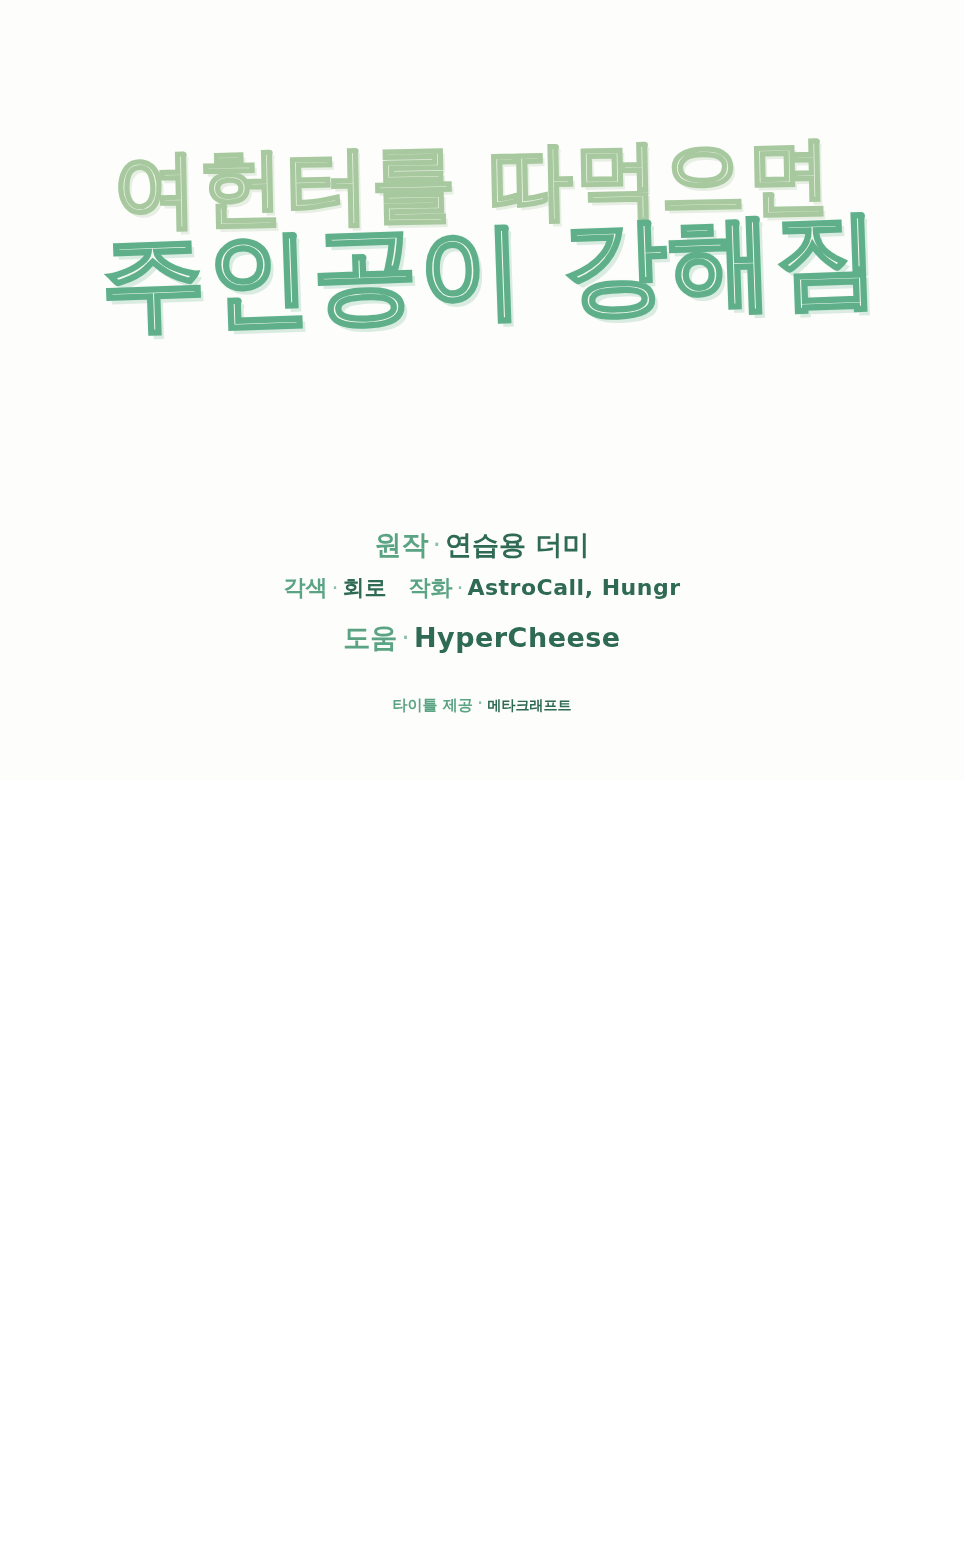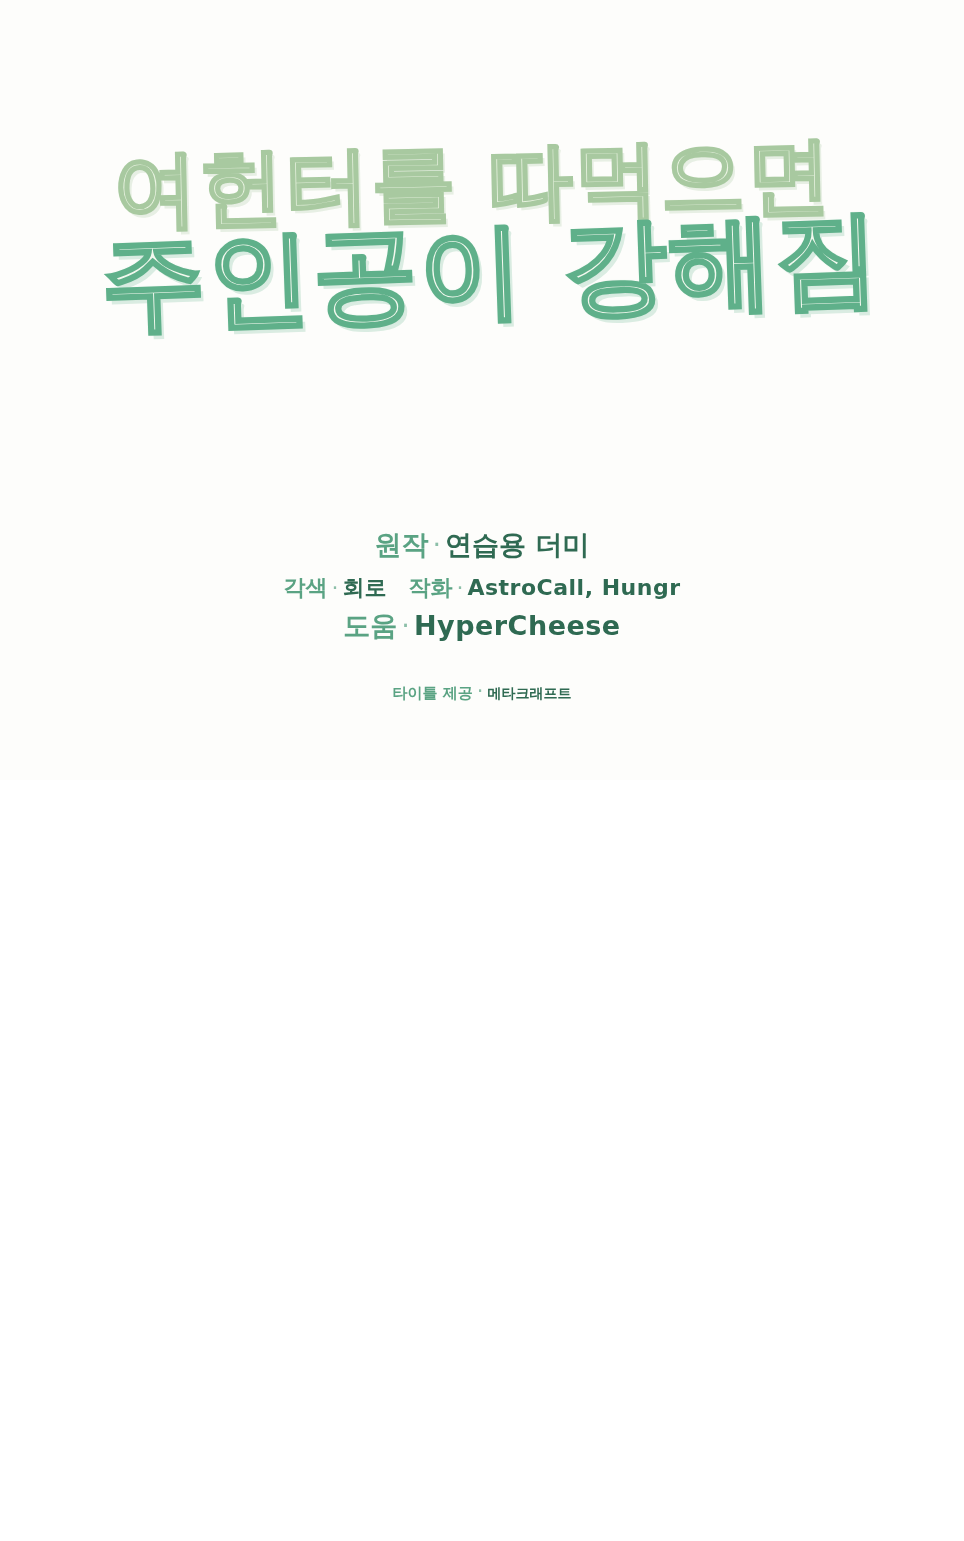--- a/index.html
+++ b/index.html
@@ -68,21 +68,21 @@
     text-align: center;
   }
   .credit-row {
     font-family: "DejaVu Sans", sans-serif;
     color: #3f7f63;
     line-height: 1.45;
     white-space: nowrap;
   }
   .credit-row-1 { font-size: 27px; font-weight: 700; }
   .credit-row-2 { font-size: 22px; font-weight: 700; margin-top: 8px; }
-  .credit-row-3 { font-size: 27px; font-weight: 700; margin-top: 2px; }
+  .credit-row-3 { font-size: 27px; font-weight: 700; margin-top: 14px; }
 
   .credit-label { color: #5aa383; font-weight: 700; }
   .credit-sep { color: #8cbfa8; font-weight: 400; padding: 0 4px; }
   .credit-value { color: #2f6a52; font-weight: 700; }
   .credit-latin { font-family: "DejaVu Sans", sans-serif; letter-spacing: 0.5px; }
 
   .provider {
     margin-top: 34px;
     font-size: 21px;
     font-family: "DejaVu Sans", sans-serif;

